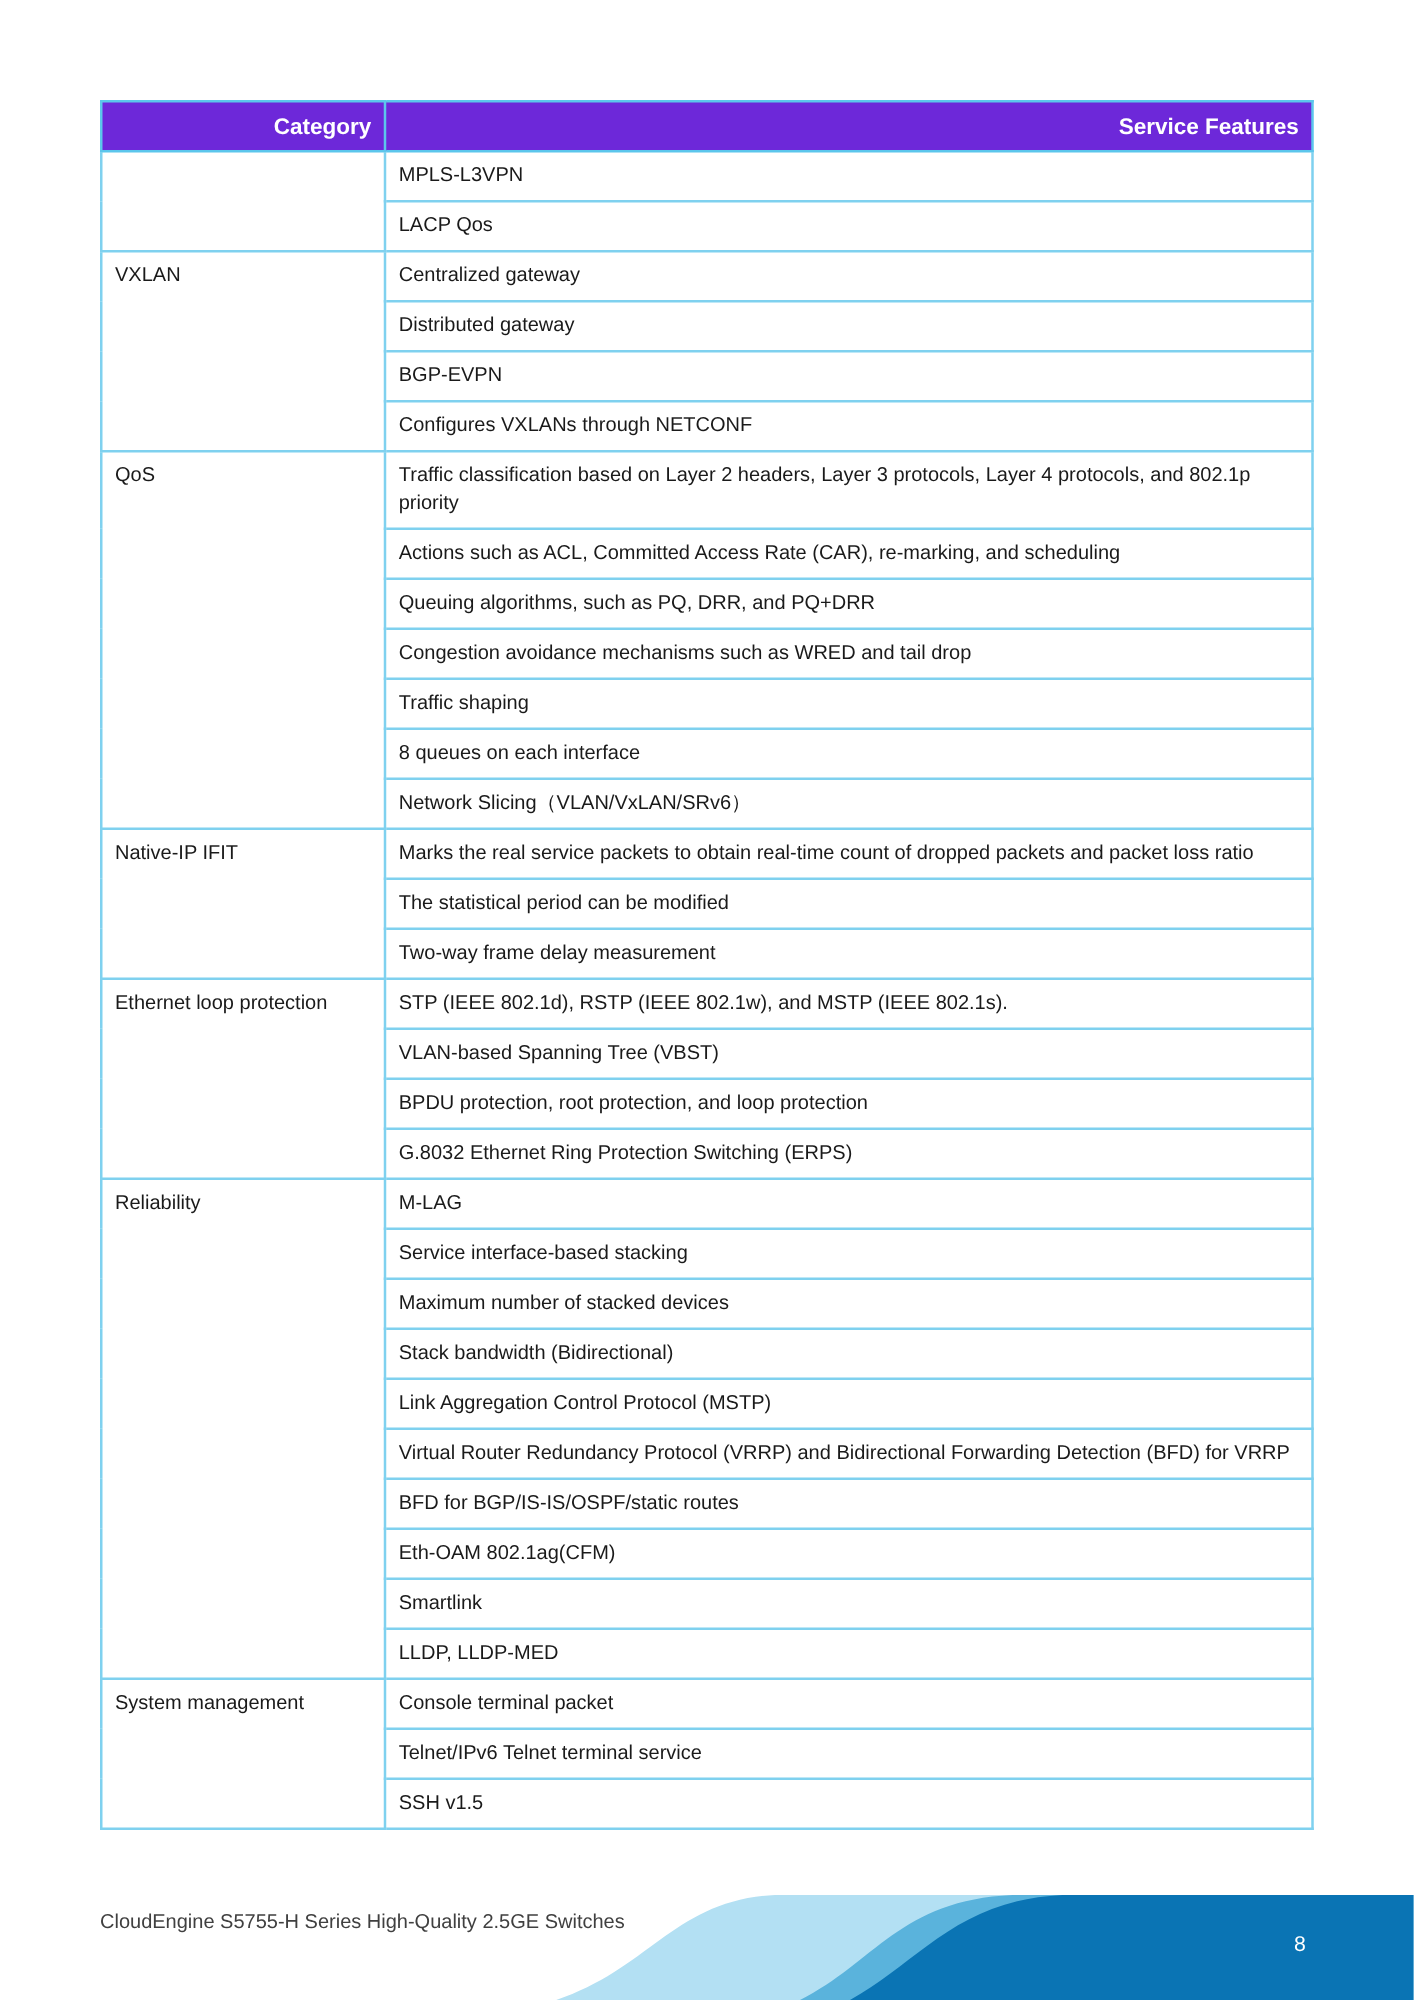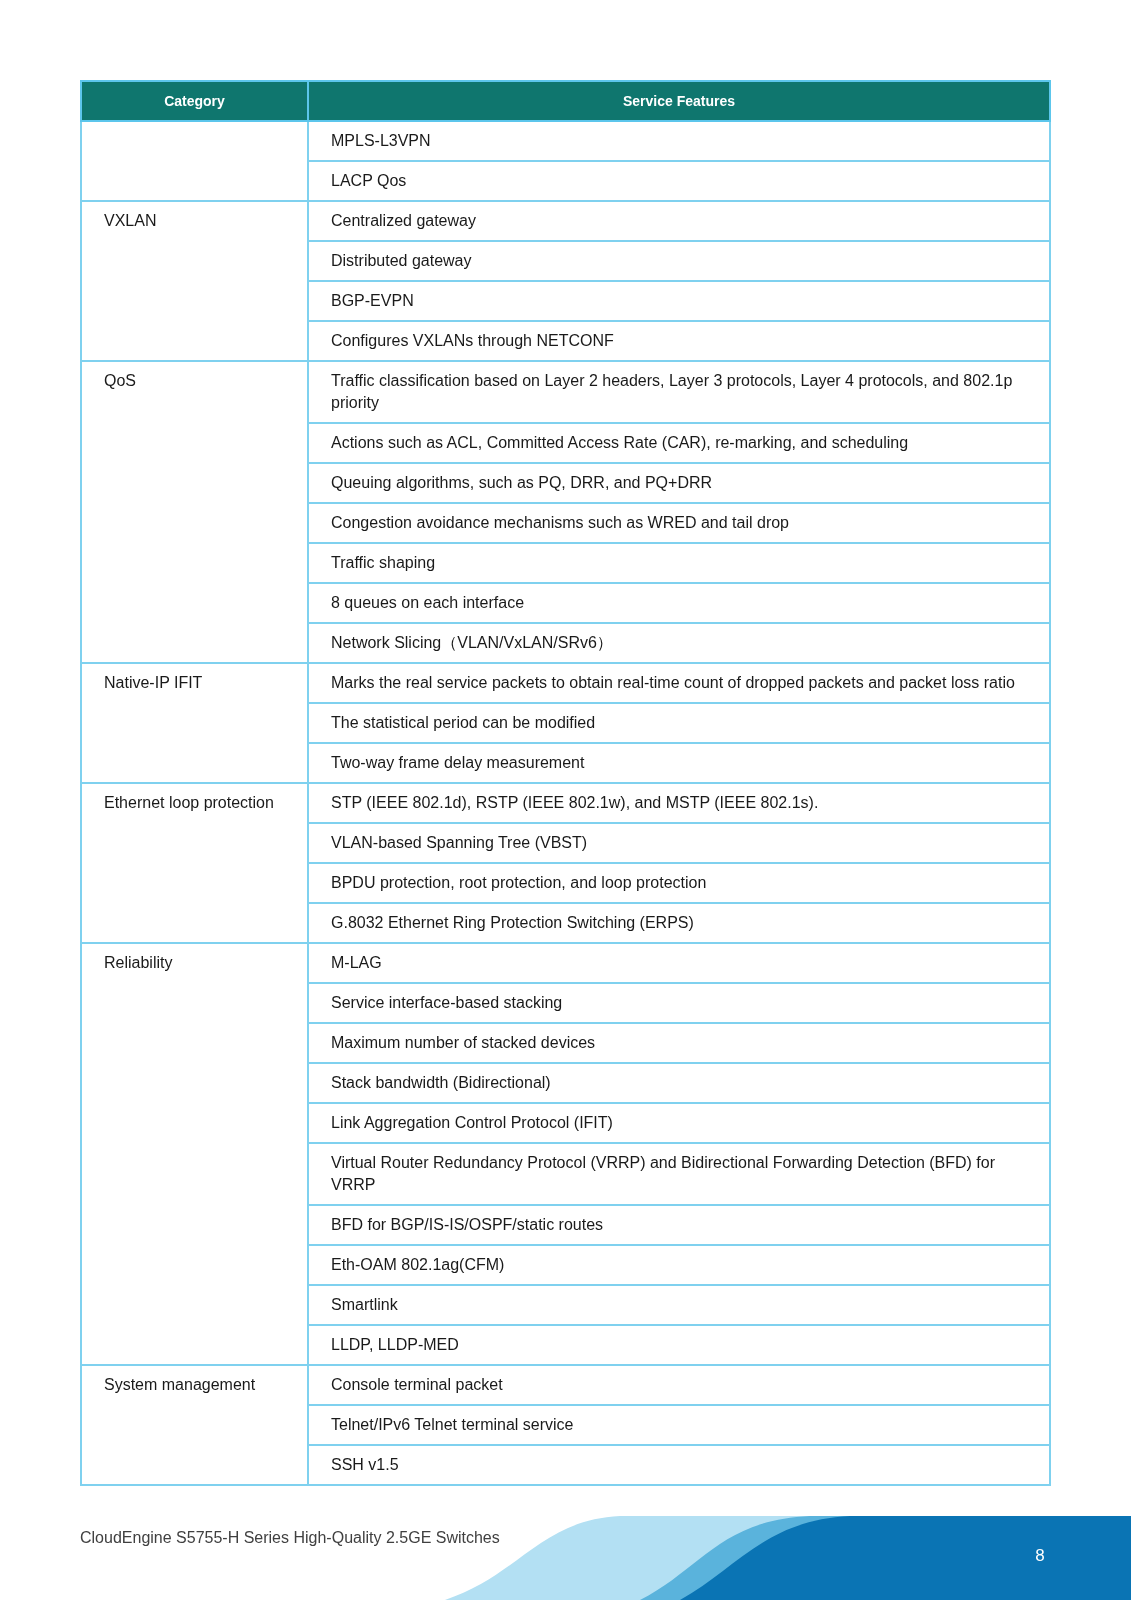--- a/index.html
+++ b/index.html
@@ -9,34 +9,34 @@
     .feature-table {
       position: absolute;
       left: 80px;
       top: 80px;
       width: 971px;
       border-collapse: collapse;
       border: 2px solid #5cc6ec;
       font-size: 16px;
     }
     .feature-table th {
-      background: #0f766e;
+      background: #6d28d9;
       color: #ffffff;
       font-weight: bold;
-      font-size: 14px;
-      text-align: center;
+      font-size: 18px;
+      text-align: right;
       height: 40px;
       padding: 0 10px;
       border: 2px solid #5cc6ec;
       border-bottom: 2px solid #5cc6ec;
     }
     .feature-table th.col-cat { width: 227px; }
     .feature-table td {
       border: 2px solid #7fd1ef;
-      padding: 8px 22px;
+      padding: 8px 10px;
       vertical-align: top;
       line-height: 22px;
     }
     .feature-table td.cat-cell { width: 227px; }
 
     .footer-wave { position: absolute; left: 0; top: 1515px; width: 1131px; height: 85px; }
     .footer-title {
       position: absolute;
       left: 80px;
       top: 1528px;
@@ -138,21 +138,21 @@
       <tr>
         <td>Service interface-based stacking</td>
       </tr>
       <tr>
         <td>Maximum number of stacked devices</td>
       </tr>
       <tr>
         <td>Stack bandwidth (Bidirectional)</td>
       </tr>
       <tr>
-        <td>Link Aggregation Control Protocol (IFIT)</td>
+        <td>Link Aggregation Control Protocol (MSTP)</td>
       </tr>
       <tr>
         <td>Virtual Router Redundancy Protocol (VRRP) and Bidirectional Forwarding Detection (BFD) for VRRP</td>
       </tr>
       <tr>
         <td>BFD for BGP/IS-IS/OSPF/static routes</td>
       </tr>
       <tr>
         <td>Eth-OAM 802.1ag(CFM)</td>
       </tr>

